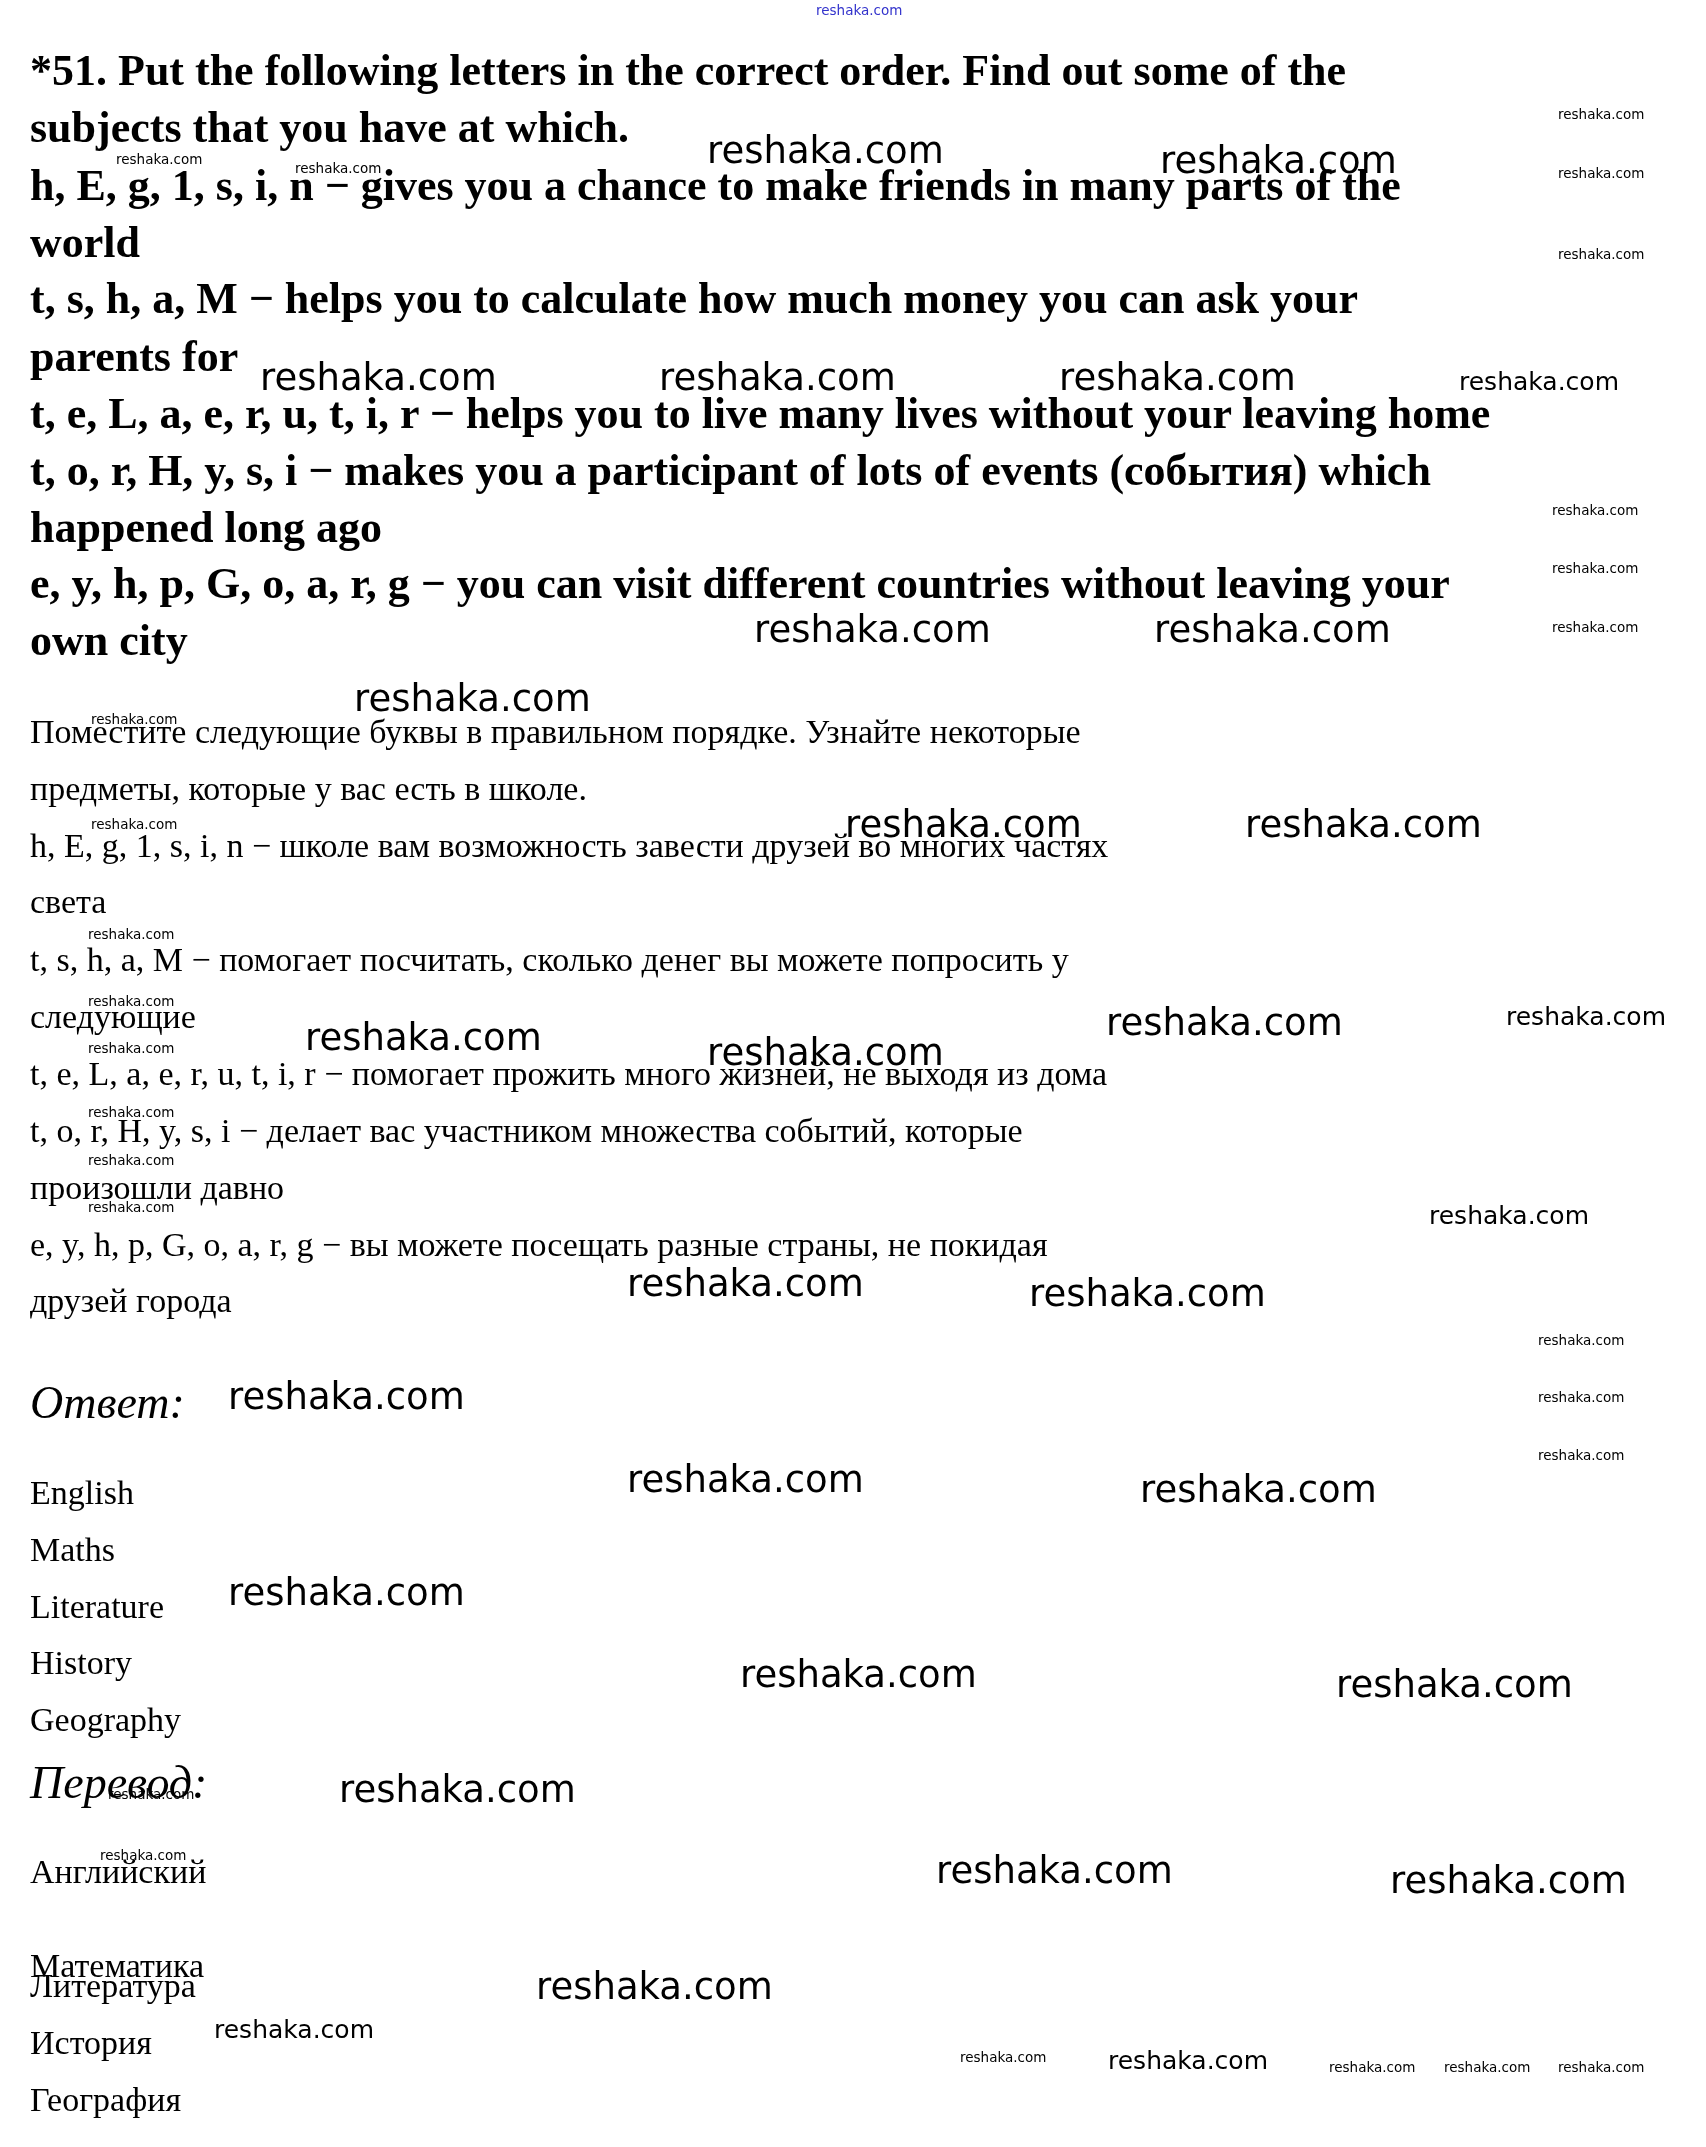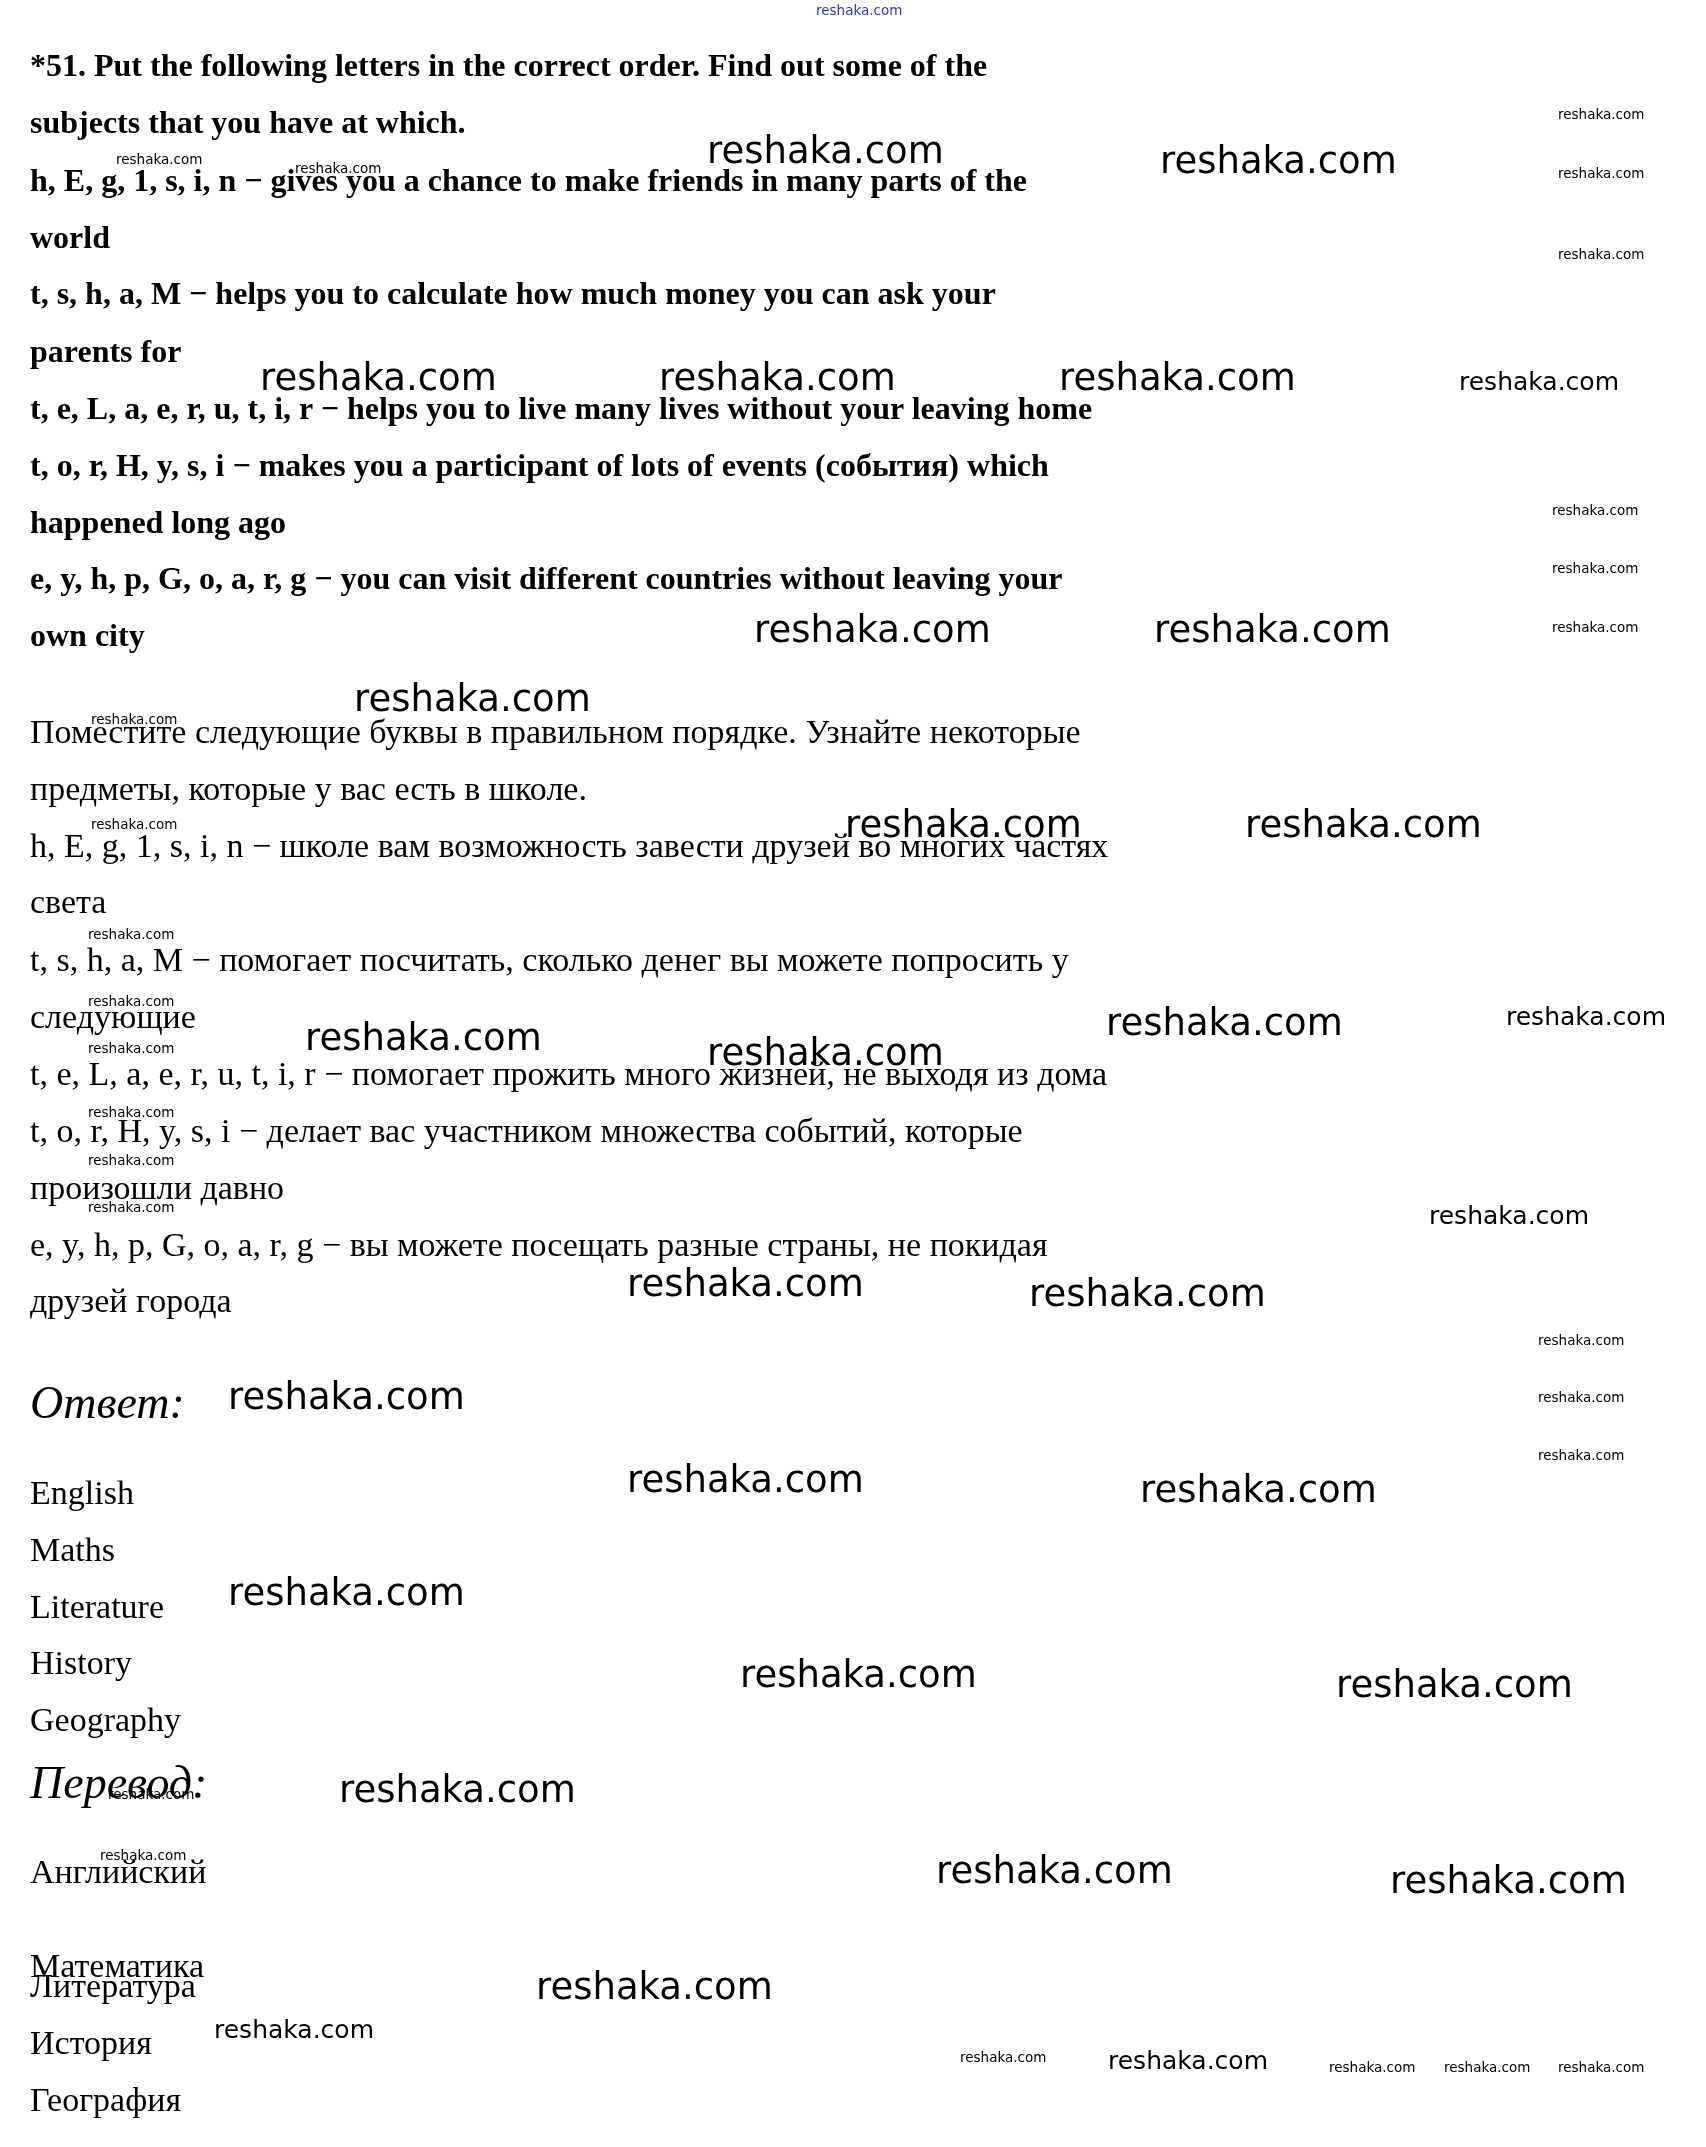--- a/index.html
+++ b/index.html
@@ -1,18 +1,18 @@
 <!DOCTYPE html>
 <html style="font-size:13.5px"><head>
 <meta charset="utf-8">
 <style>
   html, body { margin:0; padding:0; background:#ffffff; }
   body { width:1706px; height:2147px; position:relative; overflow:hidden; }
   .ln { position:absolute; left:30px; white-space:nowrap; color:#000; line-height:1; }
-  .en { font-family:"Liberation Serif", serif; font-weight:bold; font-size:32px; }
+  .en { font-family:"Liberation Serif", serif; font-weight:bold; font-size:44px; }
   .ru { font-family:"Liberation Serif", serif; font-weight:normal; font-size:34px; }
   .it { font-family:"Liberation Serif", serif; font-style:italic; font-size:46px; }
   .wm { position:absolute; font-family:"DejaVu Sans", sans-serif; color:#000; white-space:nowrap; line-height:1; }
   .wm-l { font-size:37px; }
   .wm-s { font-size:13.5px; }
   .wm-m { font-size:25px; }
   .toplink { position:absolute; left:816px; top:1.7px; font-family:"DejaVu Sans", sans-serif; font-size:13.5px; color:#3333cc; text-decoration:none; }
 </style>
 </head>
 <body>

